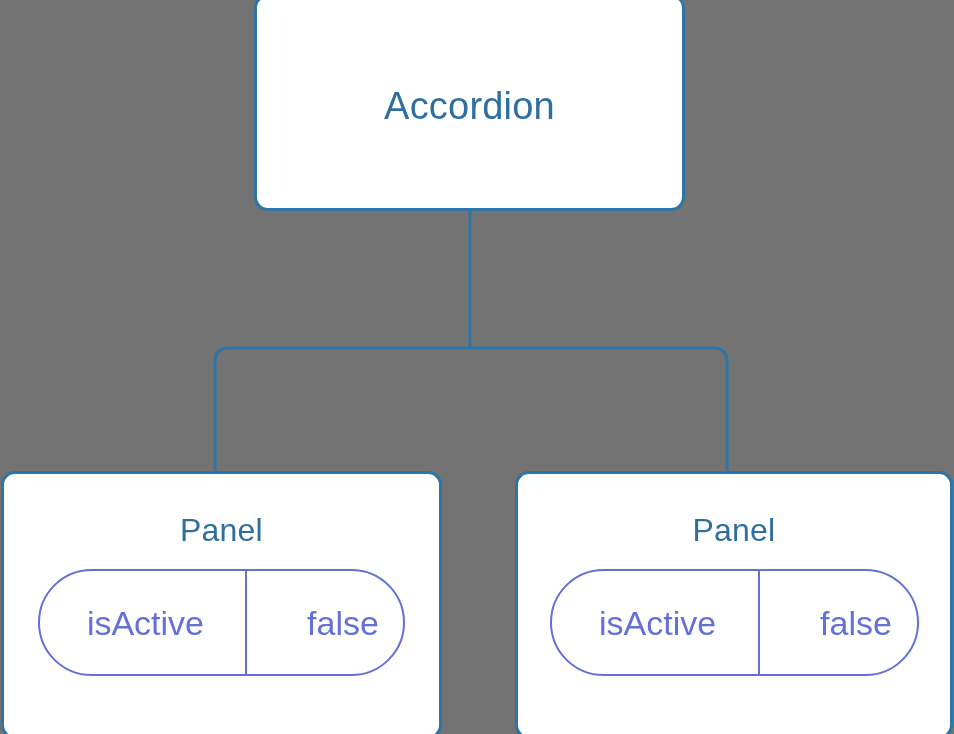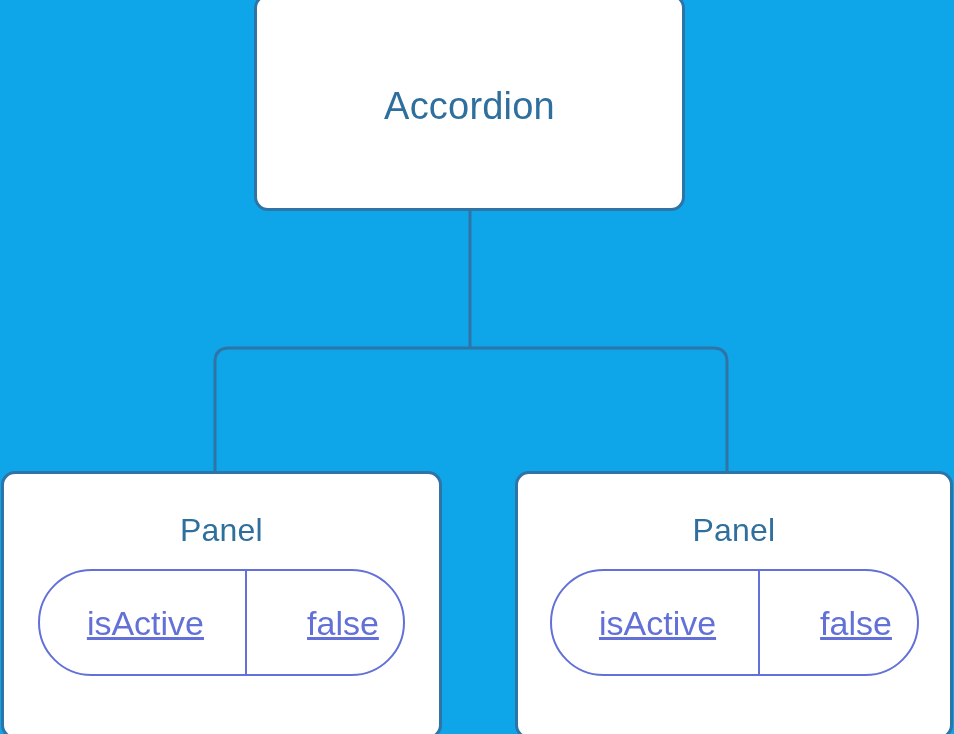--- a/index.html
+++ b/index.html
@@ -9,21 +9,21 @@
     background: #4a6670;
   }
   body {
     font-family: "Liberation Sans", sans-serif;
     -webkit-font-smoothing: antialiased;
   }
   #canvas {
     position: relative;
     width: 954px;
     height: 734px;
-    background: #0ea5e9;
+    background: #737373;
     overflow: hidden;
   }
 
   
   #connectors {
     position: absolute;
     left: 0;
     top: 0;
     width: 954px;
     height: 734px;
@@ -99,21 +99,20 @@
   .prop-key,
   .prop-val {
     display: flex;
     align-items: center;
     justify-content: center;
     color: #6370d8;
     font-size: 34px;
     line-height: 1;
     white-space: nowrap;
     box-sizing: border-box;
-    text-decoration: underline;
   }
 
   .prop-key {
     flex: 0 0 57%;
     border-right: 2.5px solid #6370d8;
     padding-left: 6px;
   }
 
   .prop-val {
     flex: 1 1 auto;

